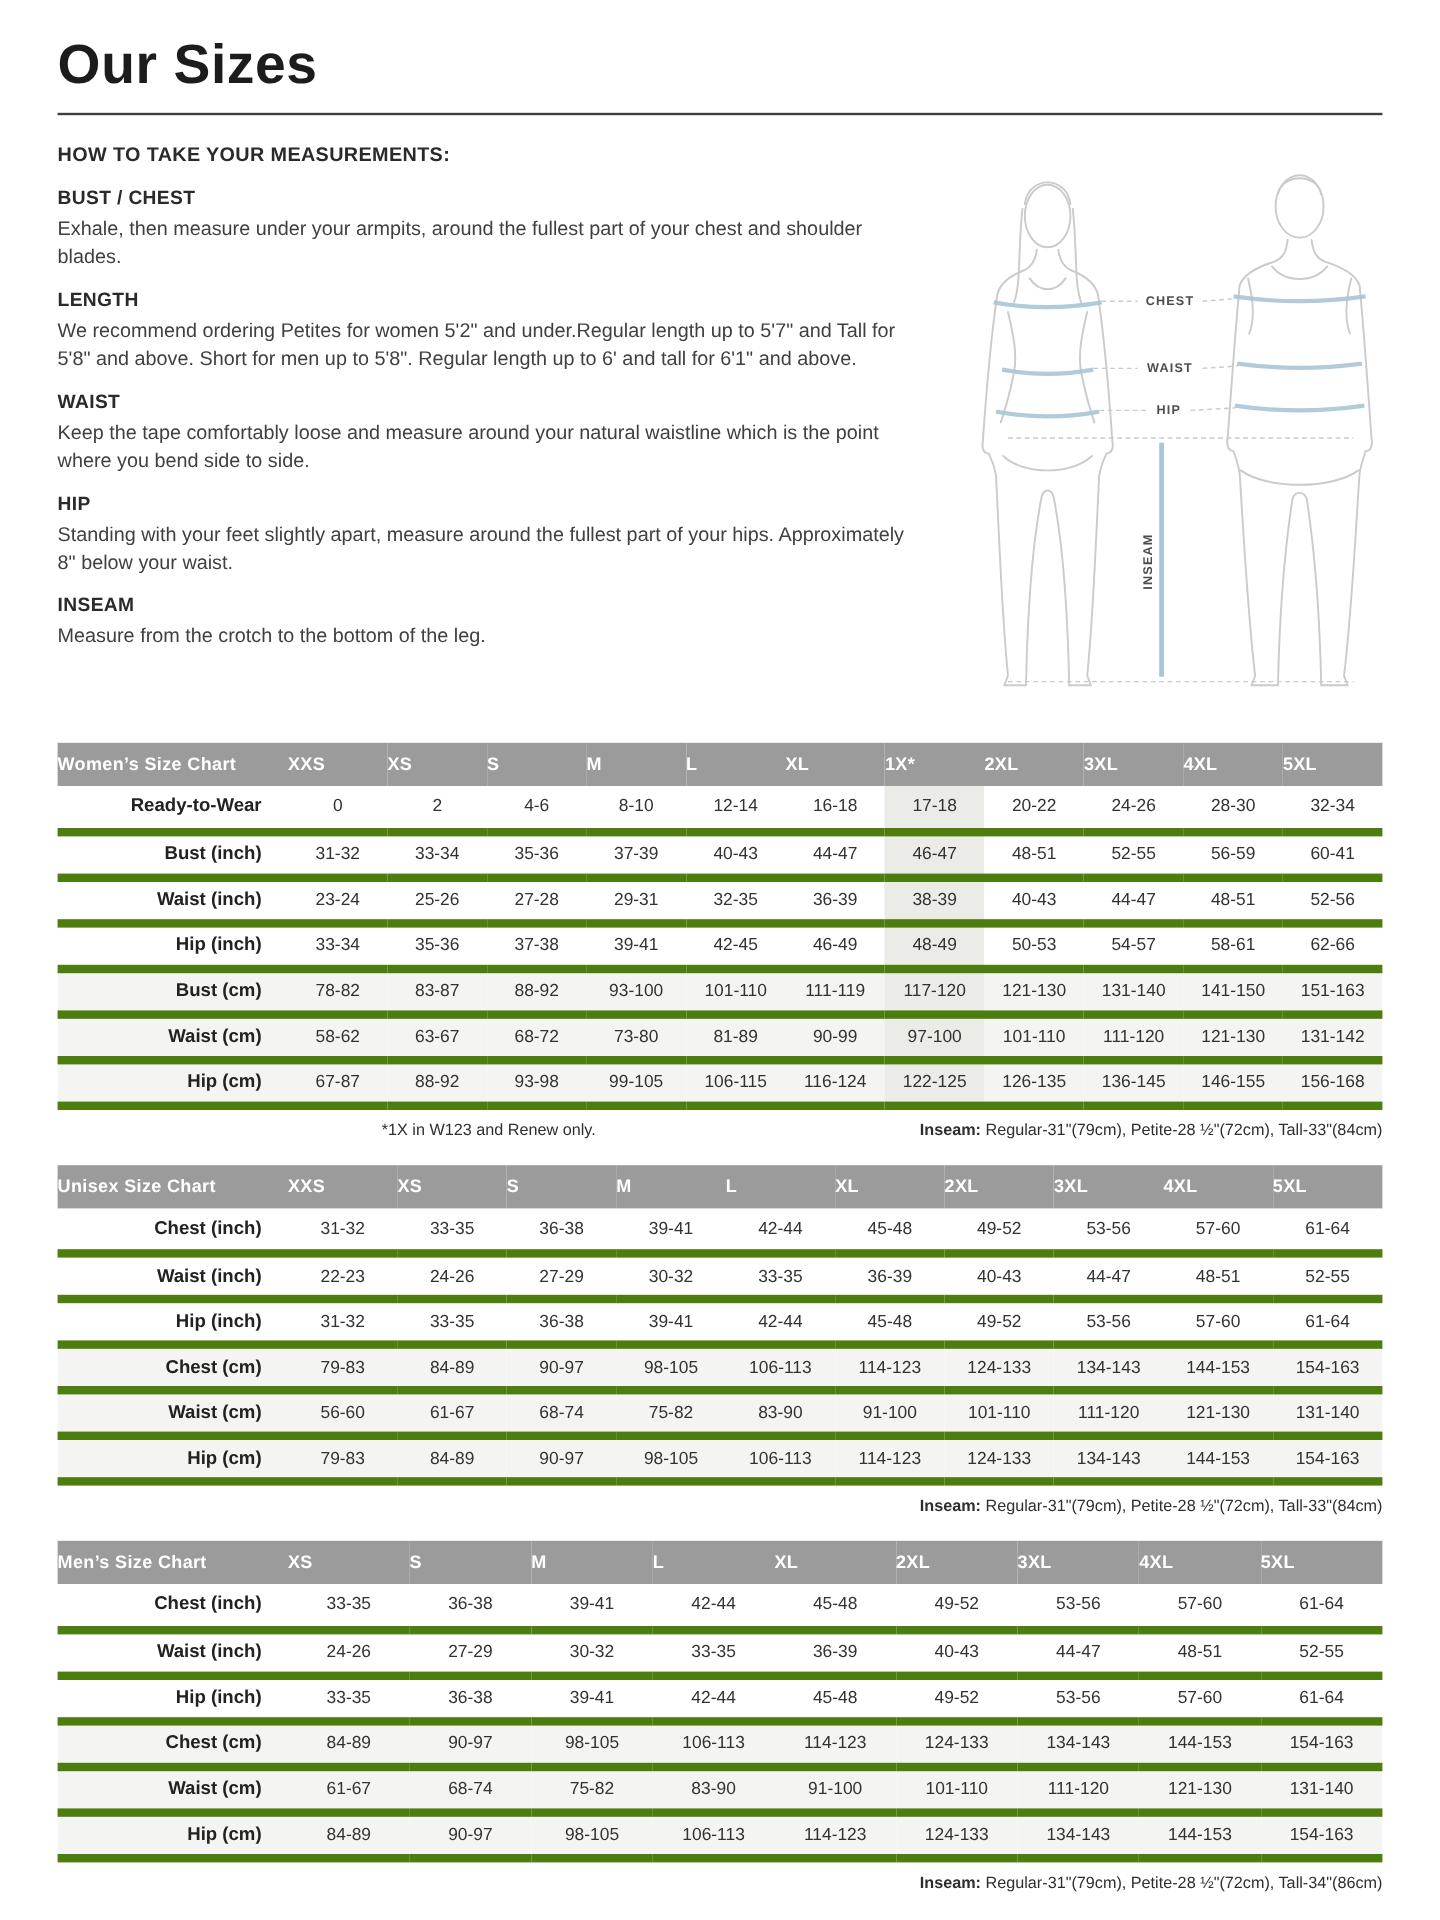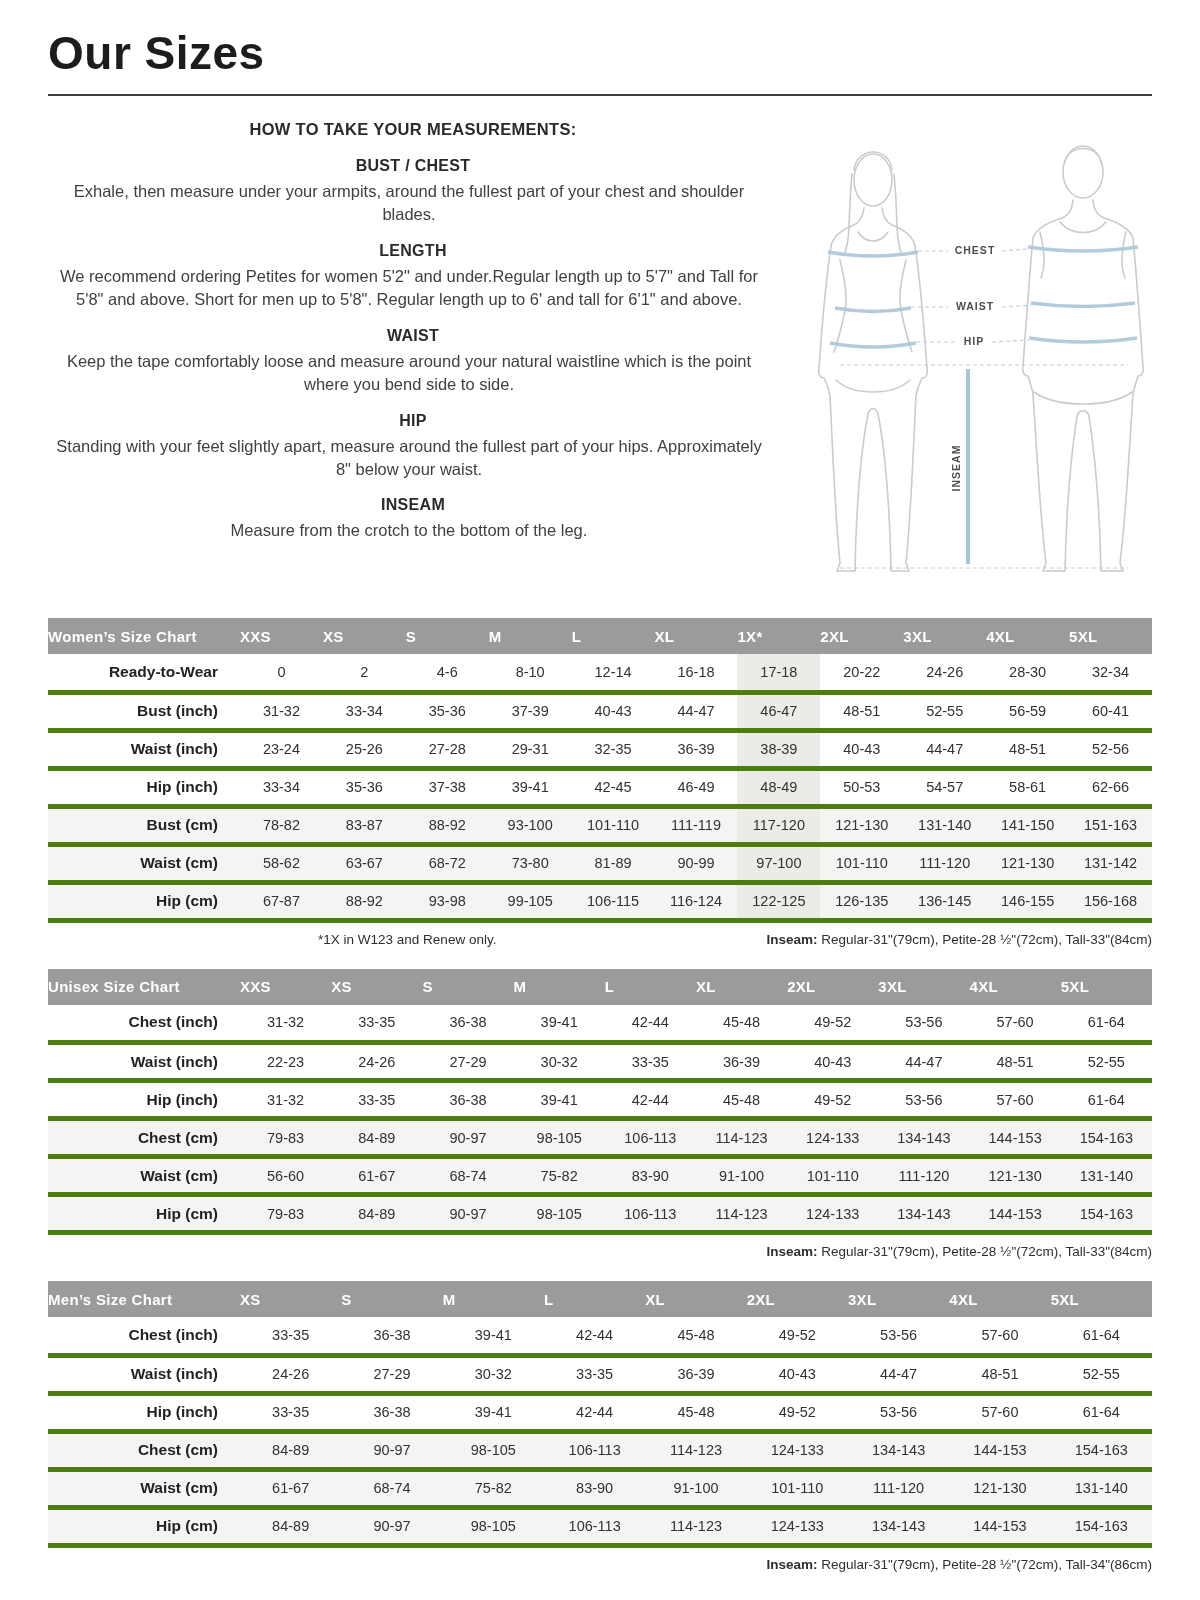--- a/index.html
+++ b/index.html
@@ -17,21 +17,21 @@
     font-weight: 800;
     color: #1c1c1c;
     letter-spacing: 0.5px;
   }
   .title-rule {
     border: none;
     border-top: 2px solid #3d3d3d;
     margin: 14px 0 24px;
   }
 
-  .intro-row { display: flex; gap: 10px; align-items: flex-start; text-align: center; }
+  .intro-row { display: flex; gap: 10px; align-items: flex-start; }
   .instructions { width: 730px; flex: none; }
   .how-to {
     font-size: 16.5px;
     font-weight: bold;
     color: #2a2a2a;
     letter-spacing: 0.3px;
     margin-bottom: 18px;
   }
   .measure-section { margin-bottom: 15px; }
   .measure-section h3 {
@@ -55,21 +55,21 @@
   table.size-table { width: 100%; border-collapse: collapse; table-layout: fixed; }
   .size-table thead th {
     background: #9b9b9b;
     color: #ffffff;
     font-size: 15px;
     font-weight: bold;
     height: 36px;
     text-align: left;
     letter-spacing: 0.3px;
   }
-  .size-table tbody tr { border-bottom: 5px solid #4d7c0f; }
+  .size-table tbody tr { border-bottom: 7px solid #4d7c0f; }
   .size-table tbody th.row-label {
     text-align: right;
     padding-right: 22px;
     font-size: 15.5px;
     font-weight: bold;
     color: #222222;
     height: 38px;
   }
   .size-table tbody td {
     text-align: center;

